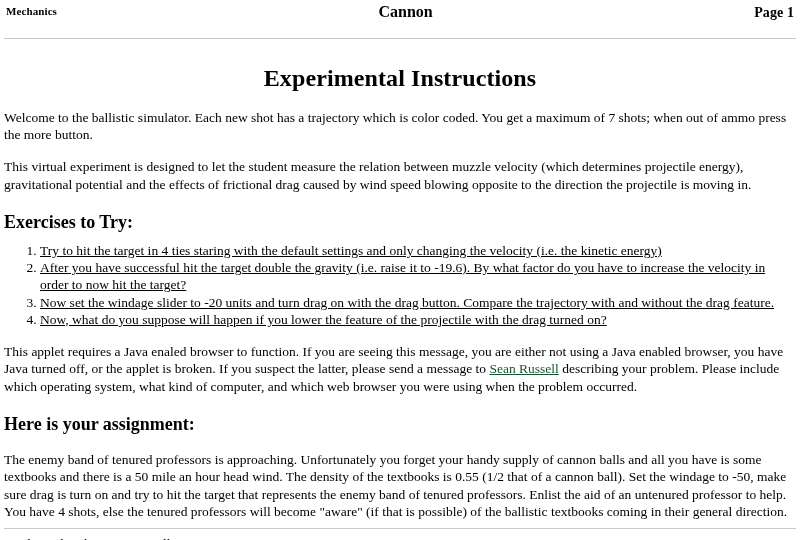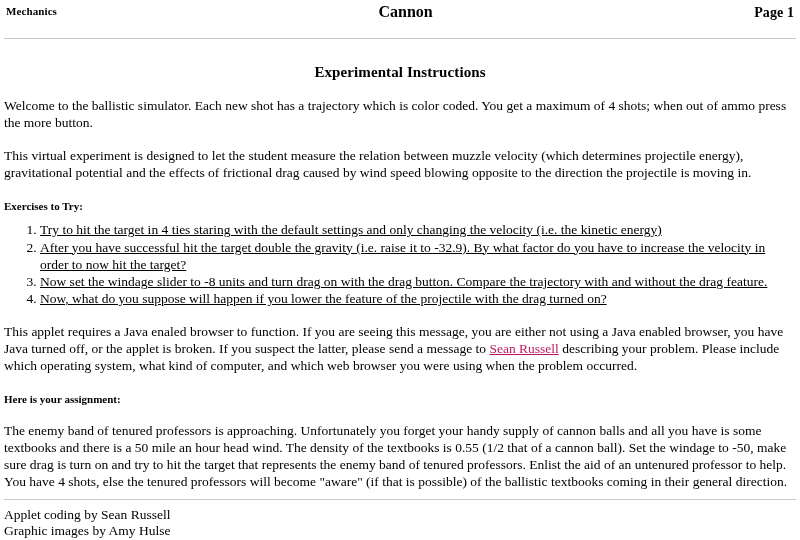--- a/index.html
+++ b/index.html
@@ -59,55 +59,55 @@
     margin: 16px 0 0 0;
     height: 0;
     width: 100%;
   }
   hr.rule.bottom {
     margin: 8px 0 0 0;
   }
 
   
   h1.doc-title {
-    font-size: 15px;
+    font-size: 24px;
     font-weight: bold;
     text-align: center;
     margin: 24px 0 0 0;
     padding: 0;
     letter-spacing: 0.1px;
   }
 
   
   p.body {
     margin: 15px 0 0 0;
     padding: 0;
     text-align: left;
   }
 
   h2.sub-head {
-    font-size: 11px;
+    font-size: 18px;
     font-weight: bold;
     margin: 18px 0 0 0;
     padding: 0;
   }
 
   ol.exercises {
     margin: 8px 0 0 0;
     padding-left: 36px;
     text-decoration: underline;
   }
   ol.exercises li {
     margin: 0 0 0 0;
     padding: 0;
     text-align: left;
   }
 
   a.link {
-    color: #be185d;
+    color: #14532d;
   }
 
   
   .credits {
     margin-top: 7px;
     line-height: 1.25;
   }
   .credits div {
     margin: 0;
     padding: 0;
@@ -121,30 +121,30 @@
   <div class="runhead">
     <div class="left">Mechanics</div>
     <div class="center">Cannon</div>
     <div class="right">Page 1</div>
   </div>
 
   <hr class="rule">
 
   <h1 class="doc-title">Experimental Instructions</h1>
 
-  <p class="body">Welcome to the ballistic simulator. Each new shot has a trajectory which is color coded. You get a maximum of 4 shots; when out of ammo press the more button.</p>
+  <p class="body">Welcome to the ballistic simulator. Each new shot has a trajectory which is color coded. You get a maximum of 7 shots; when out of ammo press the more button.</p>
 
   <p class="body">This virtual experiment is designed to let the student measure the relation between muzzle velocity (which determines projectile energy), gravitational potential and the effects of frictional drag caused by wind speed blowing opposite to the direction the projectile is moving in.</p>
 
   <h2 class="sub-head">Exercises to Try:</h2>
 
   <ol class="exercises">
     <li>Try to hit the target in 4 ties staring with the default settings and only changing the velocity (i.e. the kinetic energy)</li>
-    <li>After you have successful hit the target double the gravity (i.e. raise it to -32.9). By what factor do you have to increase the velocity in order to now hit the target?</li>
-    <li>Now set the windage slider to -8 units and turn drag on with the drag button. Compare the trajectory with and without the drag feature.</li>
+    <li>After you have successful hit the target double the gravity (i.e. raise it to -19.6). By what factor do you have to increase the velocity in order to now hit the target?</li>
+    <li>Now set the windage slider to -20 units and turn drag on with the drag button. Compare the trajectory with and without the drag feature.</li>
     <li>Now, what do you suppose will happen if you lower the feature of the projectile with the drag turned on?</li>
   </ol>
 
   <p class="body"><span>This applet requires a Java enaled browser to function. If you are seeing this message, you are either not using a Java enabled browser, you have Java turned off, or the applet is broken. If you suspect the latter, please send a message to </span><a class="link" href="#">Sean Russell</a><span> describing your problem. Please include which operating system, what kind of computer, and which web browser you were using when the problem occurred.</span></p>
 
   <h2 class="sub-head">Here is your assignment:</h2>
 
   <p class="body">The enemy band of tenured professors is approaching. Unfortunately you forget your handy supply of cannon balls and all you have is some textbooks and there is a 50 mile an hour head wind. The density of the textbooks is 0.55 (1/2 that of a cannon ball). Set the windage to -50, make sure drag is turn on and try to hit the target that represents the enemy band of tenured professors. Enlist the aid of an untenured professor to help. You have 4 shots, else the tenured professors will become "aware" (if that is possible) of the ballistic textbooks coming in their general direction.</p>
 
   <hr class="rule bottom">

